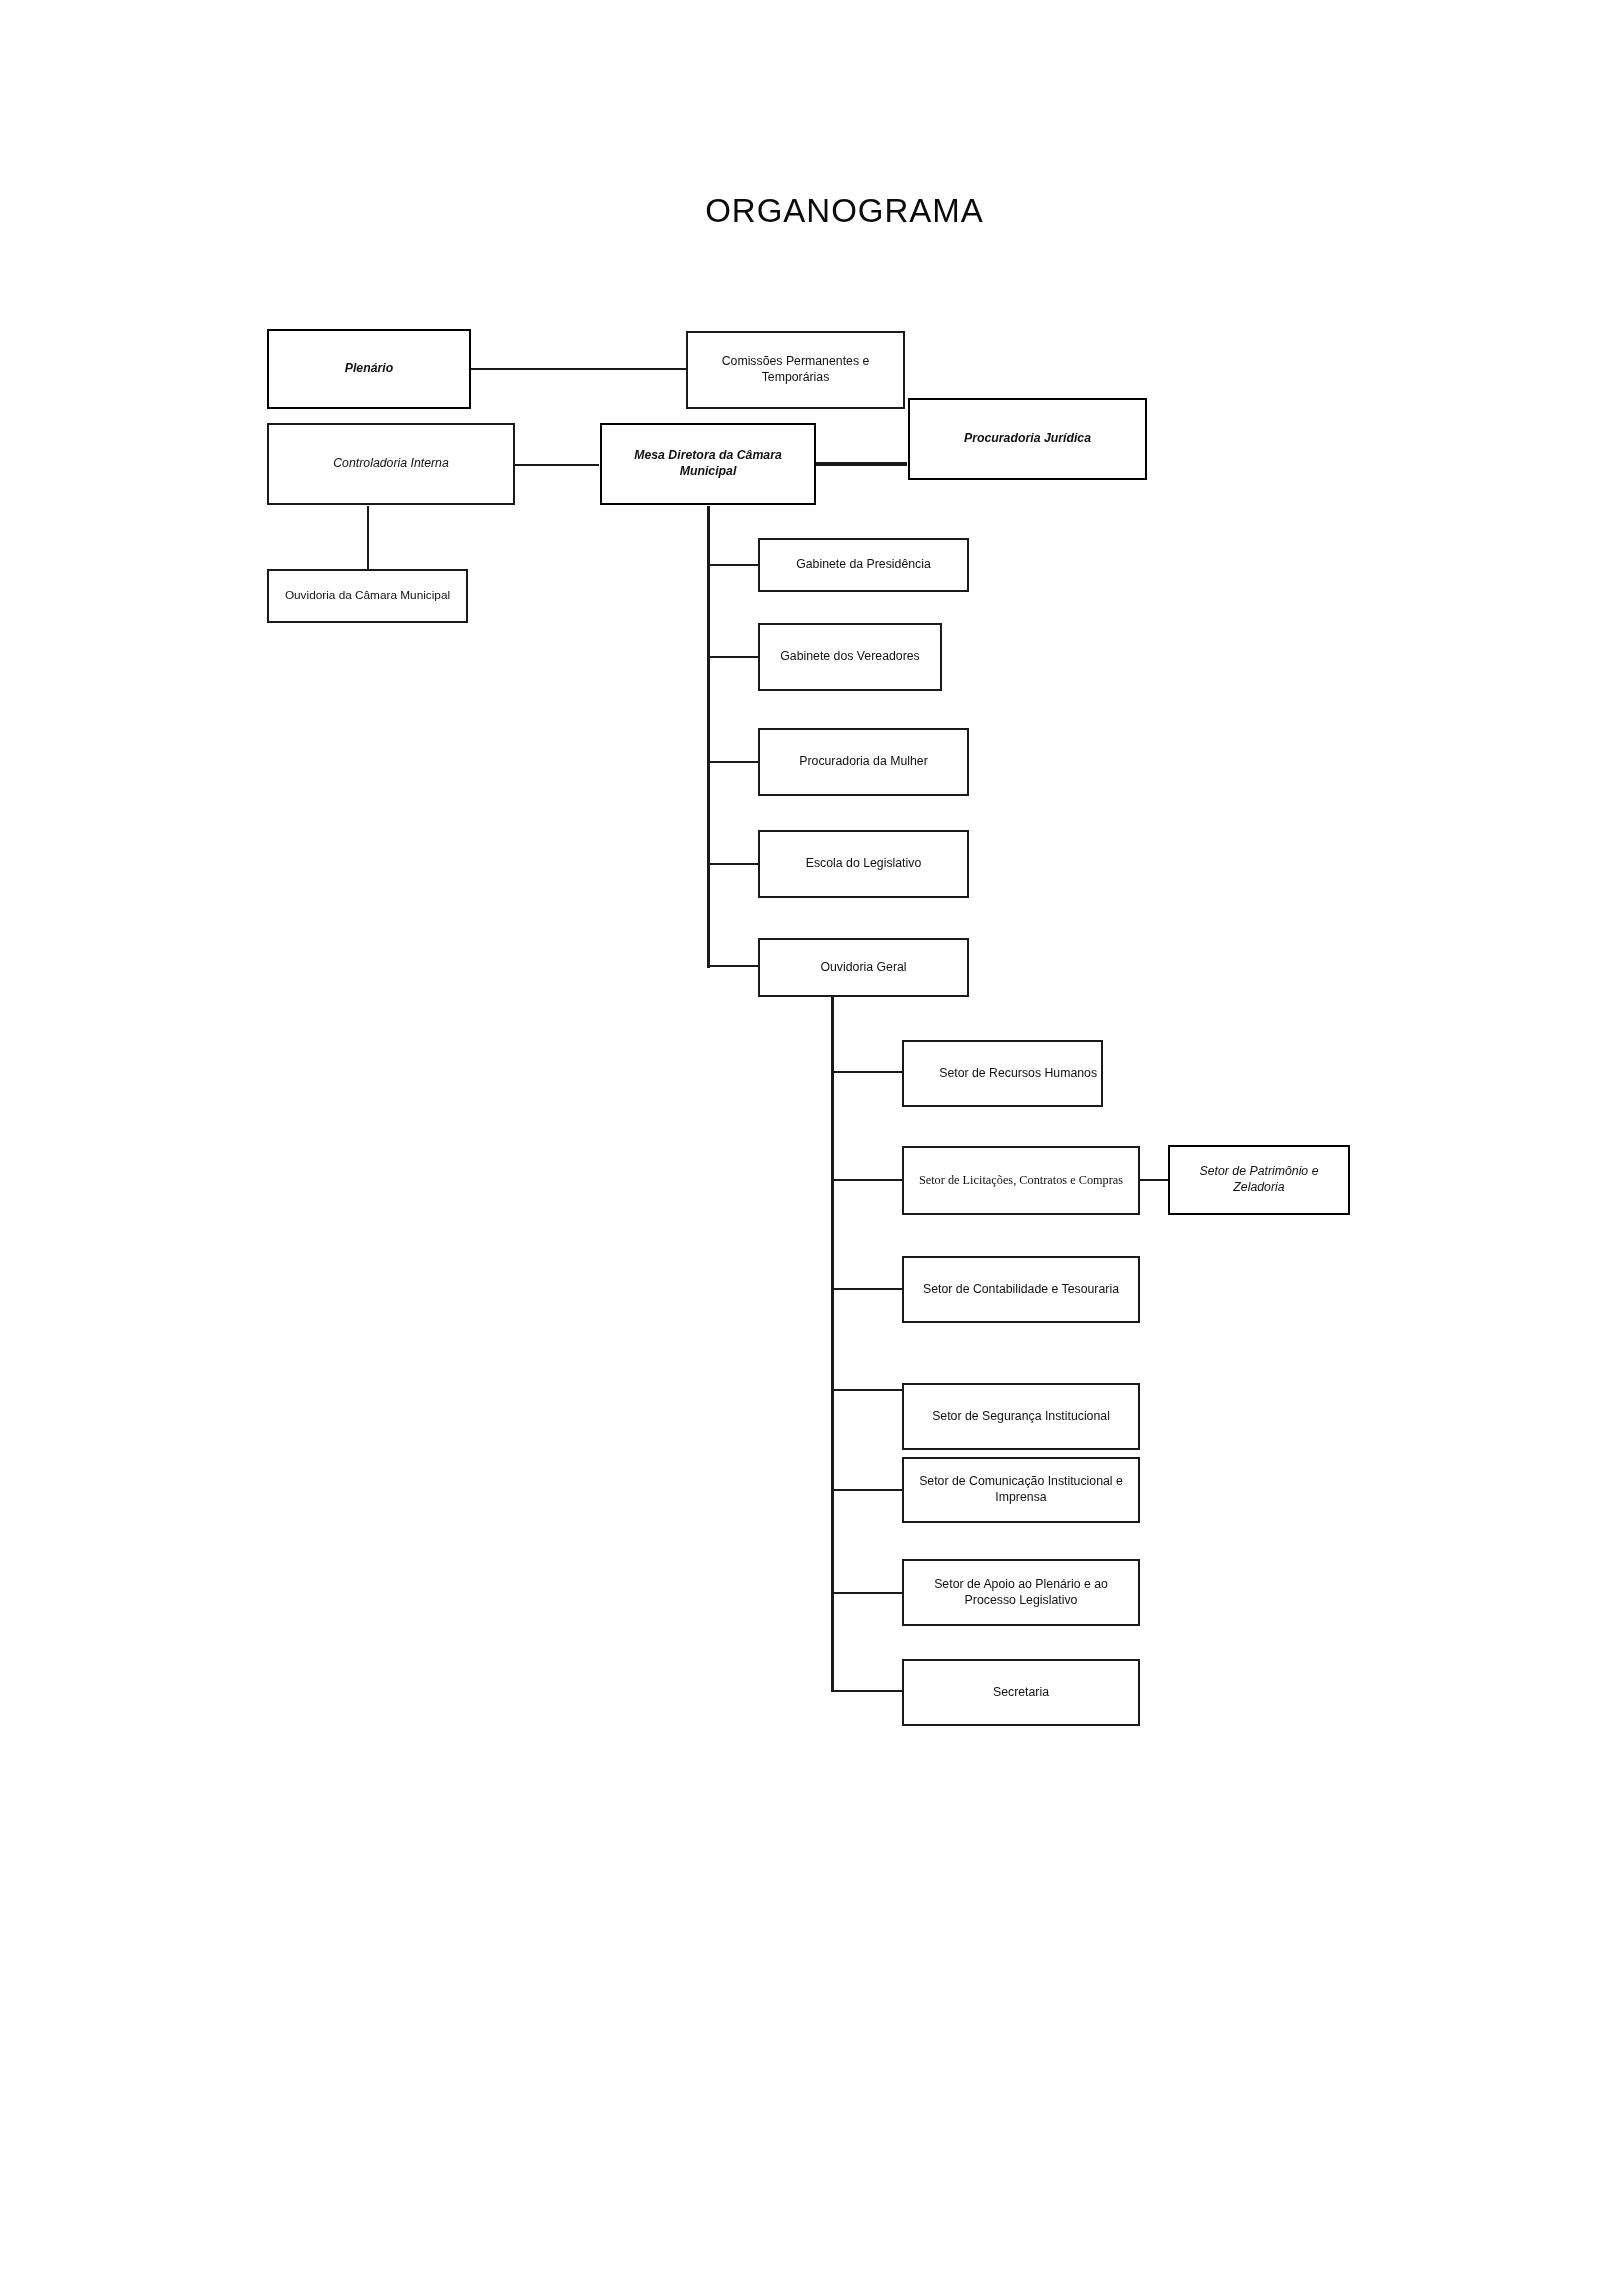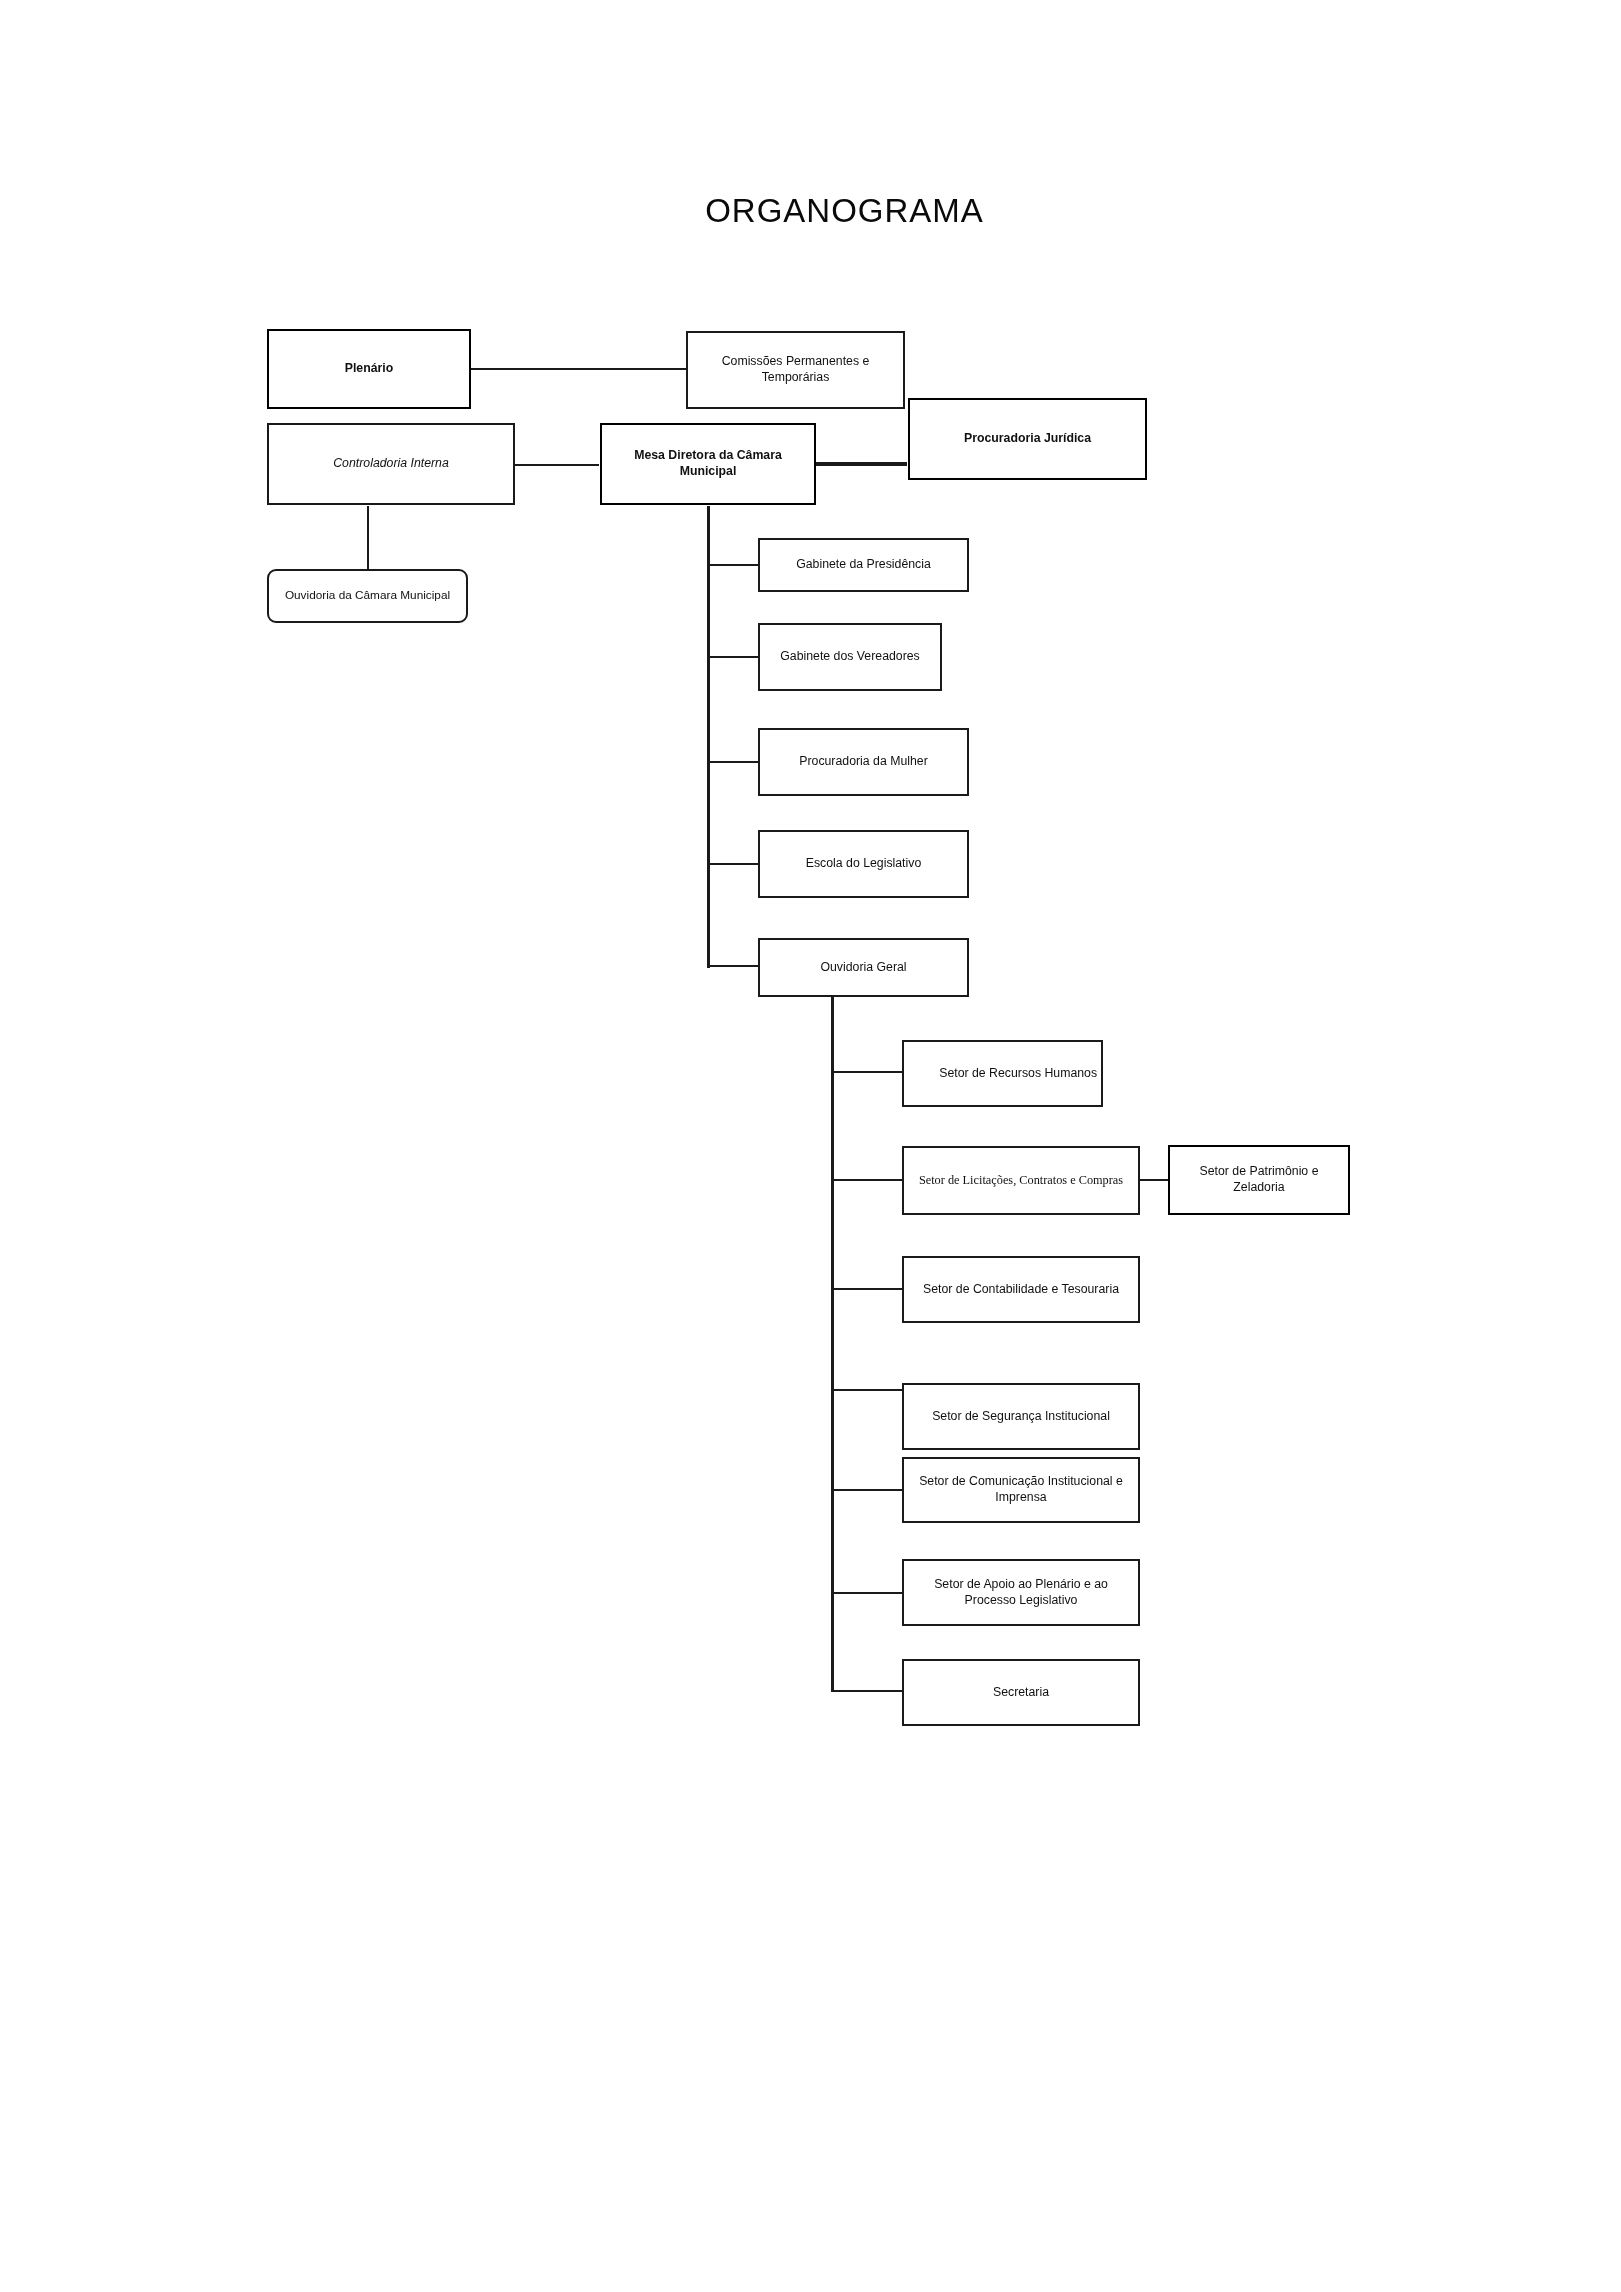--- a/index.html
+++ b/index.html
@@ -28,23 +28,23 @@
     border:2px solid #1a1a1a;
     display:flex;
     align-items:center;
     justify-content:center;
     text-align:center;
     font-size:12.3px;
     line-height:1.3;
     padding:2px 3.9px;
     color:#111111;
   }
-  .node.bold-border{border-width:2.9px;border-color:#000000;}
+  .node.bold-border{border-width:2.9px;border-color:#000000;font-style:italic;}
   .node.bold-text{font-weight:bold;}
-  .node.nowrap{white-space:nowrap;font-size:11.8px;border-radius:9px;}
+  .node.nowrap{white-space:nowrap;font-size:11.8px;}
   .edge{
     position:absolute;
     background:#1a1a1a;
   }
 </style>
 </head>
 <body>
 
 <div id="page">
 

